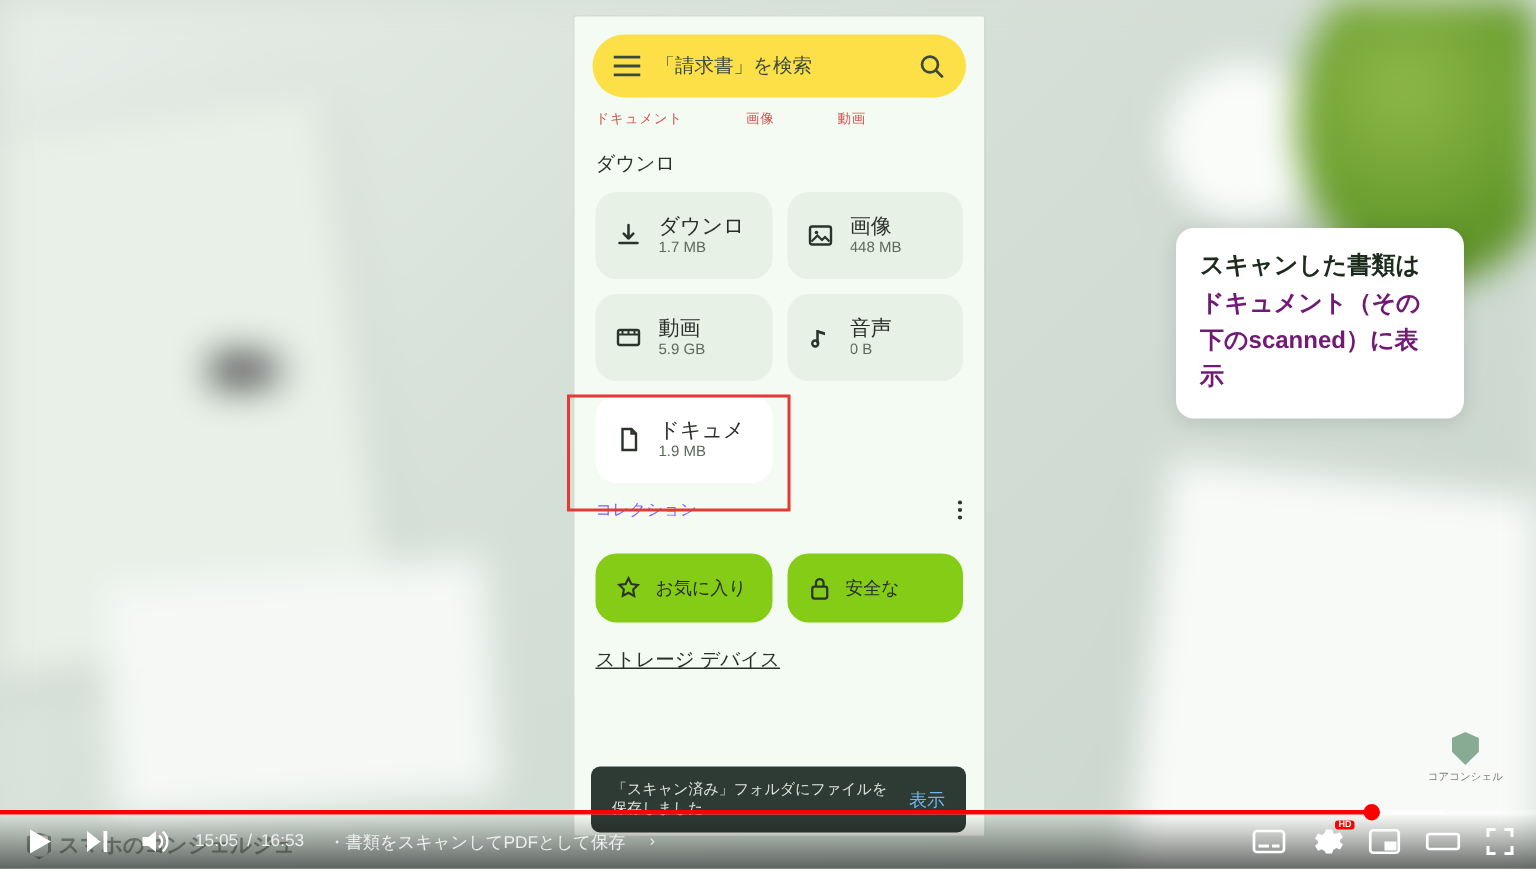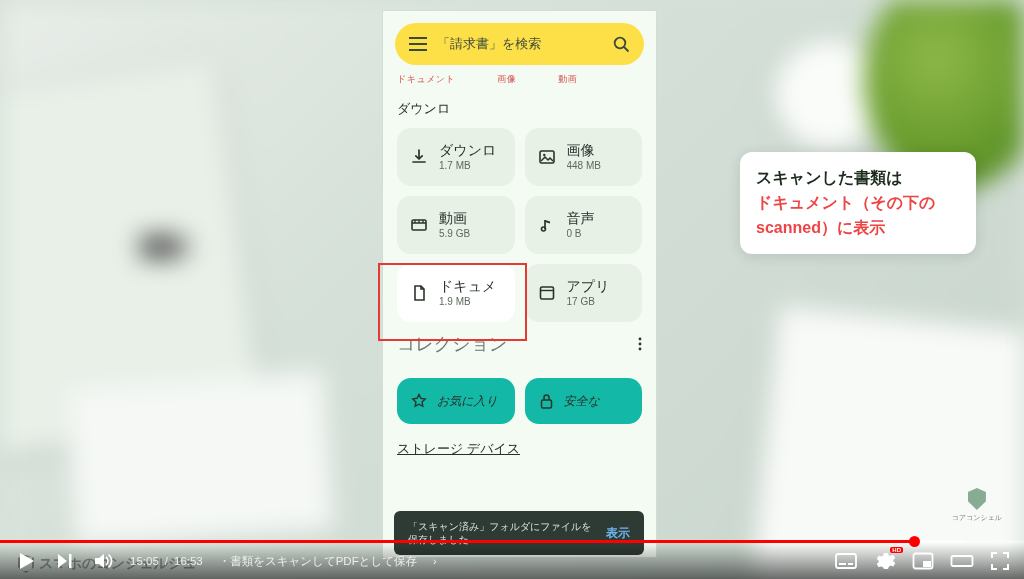--- a/index.html
+++ b/index.html
@@ -20,45 +20,45 @@
 
 
 .phone { position: absolute; left: 382px; top: 10px; width: 275px; height: 548px; background: #f4fbf3; border: 1px solid rgba(0,0,0,.12); border-radius: 2px; overflow: hidden; display: flex; flex-direction: column; }
 .searchbar { margin: 12px 12px 8px; height: 42px; background: #fde047; border-radius: 24px; display: flex; align-items: center; padding: 0 14px; gap: 10px; }
 .searchbar .lbl { flex: 1; color: #3c4a3c; font-size: 13px; }
 
 .tabs { display: flex; gap: 42px; padding: 0 14px 6px; font-size: 9px; color: #d85050; letter-spacing: .5px; }
 
 .section-title { padding: 8px 14px 10px; font-size: 13px; color: #2a2f2a; font-weight: 500; }
 .section-row { display:flex; align-items:center; justify-content:space-between; padding: 10px 14px 10px; }
-.section-row .title { font-size: 18px; color: #737373; font-weight: 500; }
+.section-row .title { font-size: 11px; color: #8b5cf6; font-weight: 500; }
 
 .grid { display: grid; grid-template-columns: 1fr 1fr; gap: 10px; padding: 0 14px; }
 .card { background: #e7f1e6; border-radius: 14px; padding: 12px 12px; display: flex; align-items: center; gap: 10px; height: 58px; }
 .card .ico { width: 20px; display:flex; justify-content:center; color:#2a342a; }
 .card .txt { display:flex; flex-direction:column; line-height:1.25; overflow:hidden; }
 .card .name { font-size: 14px; color:#2a2f2a; font-weight:500; white-space:nowrap; overflow:hidden; text-overflow:clip; }
 .card .size { font-size: 10px; color:#5c6a5c; }
 
 .highlight-box { position: absolute; left: 378px; top: 263px; width: 149px; height: 78px; border: 2px solid #e53935; pointer-events: none; }
 
 .row2 { display:grid; grid-template-columns:1fr 1fr; gap:10px; padding:12px 14px 0; }
-.chip { background:#14b8a6; border-radius:14px; height:46px; display:flex; align-items:center; gap:10px; padding:0 14px;font-style:italic; }
+.chip { background:#84cc16; border-radius:14px; height:46px; display:flex; align-items:center; gap:10px; padding:0 14px; }
 .chip .lbl { font-size:12px; color:#2a2f2a; white-space:nowrap; overflow:hidden; }
 
 .storage-title { padding:16px 14px 10px; font-size:13px; color:#2a2f2a; font-weight:500;text-decoration:underline; }
 
 .toast { position: absolute; left: 394px; bottom: 24px; width: 250px; height: 44px; background: #2e3a34; border-radius: 6px; display:flex; align-items:center; padding:0 14px; gap:12px; }
 .toast .msg { flex:1; color:#dce6de; font-size:10px; line-height:1.35; }
-.toast .act { color:#6fb6f0; font-size:12px; font-weight:700; }
-
-
-.callout { position:absolute; right:48px; top:152px; width:236px; background:#fff; border-radius:12px; padding:14px 16px; box-shadow:0 2px 14px rgba(0,0,0,.12); font-size:16px; line-height:1.55; }
+.toast .act { color:#6fb6f0; font-size:12px; font-weight:400; }
+
+
+.callout { position:absolute; right:48px; top:152px; width:192px; background:#fff; border-radius:12px; padding:14px 16px; box-shadow:0 2px 14px rgba(0,0,0,.12); font-size:16px; line-height:1.55; }
 .callout .l1 { color:#1c2b1c; font-weight:600; }
-.callout .l2 { color:#ef4444; font-weight:600; }
+.callout .l2 { color:#701a75; font-weight:600; }
 
 
 .badge { position:absolute; right:22px; bottom:56px; display:flex; flex-direction:column; align-items:center; gap:3px; opacity:.7; }
 .badge .shield { width:18px; height:22px; background:#5a8a6a; clip-path: polygon(50% 0,100% 18%,100% 60%,50% 100%,0 60%,0 18%); }
 .badge .txt { font-size:7px; color:#3a4a3a; }
 
 
 .brand { position:absolute; left:18px; bottom:6px; display:flex; align-items:center; gap:5px; color:#4a5a4a; font-size:14px; font-weight:600; opacity:.55; }
 .brand .shield2 { width:16px; height:18px; border:2px solid #4a5a4a; border-radius:3px 3px 6px 6px; clip-path: polygon(50% 0,100% 15%,100% 70%,50% 100%,0 70%,0 15%); }
 
@@ -173,32 +173,20 @@
           <svg width="18" height="18" viewBox="0 0 18 18">
               <path d="M5 2h6l3 3v11H5z" fill="none" stroke="#2a342a" stroke-width="1.6"></path>
               <path d="M11 2v3h3" fill="none" stroke="#2a342a" stroke-width="1.6"></path>
             </svg>
         </span>
         <span class="txt">
           <span class="name">ドキュメ</span>
           <span class="size">1.9 MB</span>
         </span>
       </div>
-      <div class="card">
-        <span class="ico">
-          <svg width="18" height="18" viewBox="0 0 18 18">
-              <rect x="2.5" y="3" width="13" height="12" rx="1.5" fill="none" stroke="#2a342a" stroke-width="1.6"></rect>
-              <path d="M2.5 6.5h13" stroke="#2a342a" stroke-width="1.4"></path>
-            </svg>
-        </span>
-        <span class="txt">
-          <span class="name">アプリ</span>
-          <span class="size">17 GB</span>
-        </span>
-      </div>
     </div>
 
     <div class="section-row">
       <span class="title">コレクション</span>
       <span class="ctl-ico">
         <svg width="4" height="14" viewBox="0 0 4 14">
             <circle cx="2" cy="2" r="1.4" fill="#2a342a"></circle>
             <circle cx="2" cy="7" r="1.4" fill="#2a342a"></circle>
             <circle cx="2" cy="12" r="1.4" fill="#2a342a"></circle>
           </svg>

